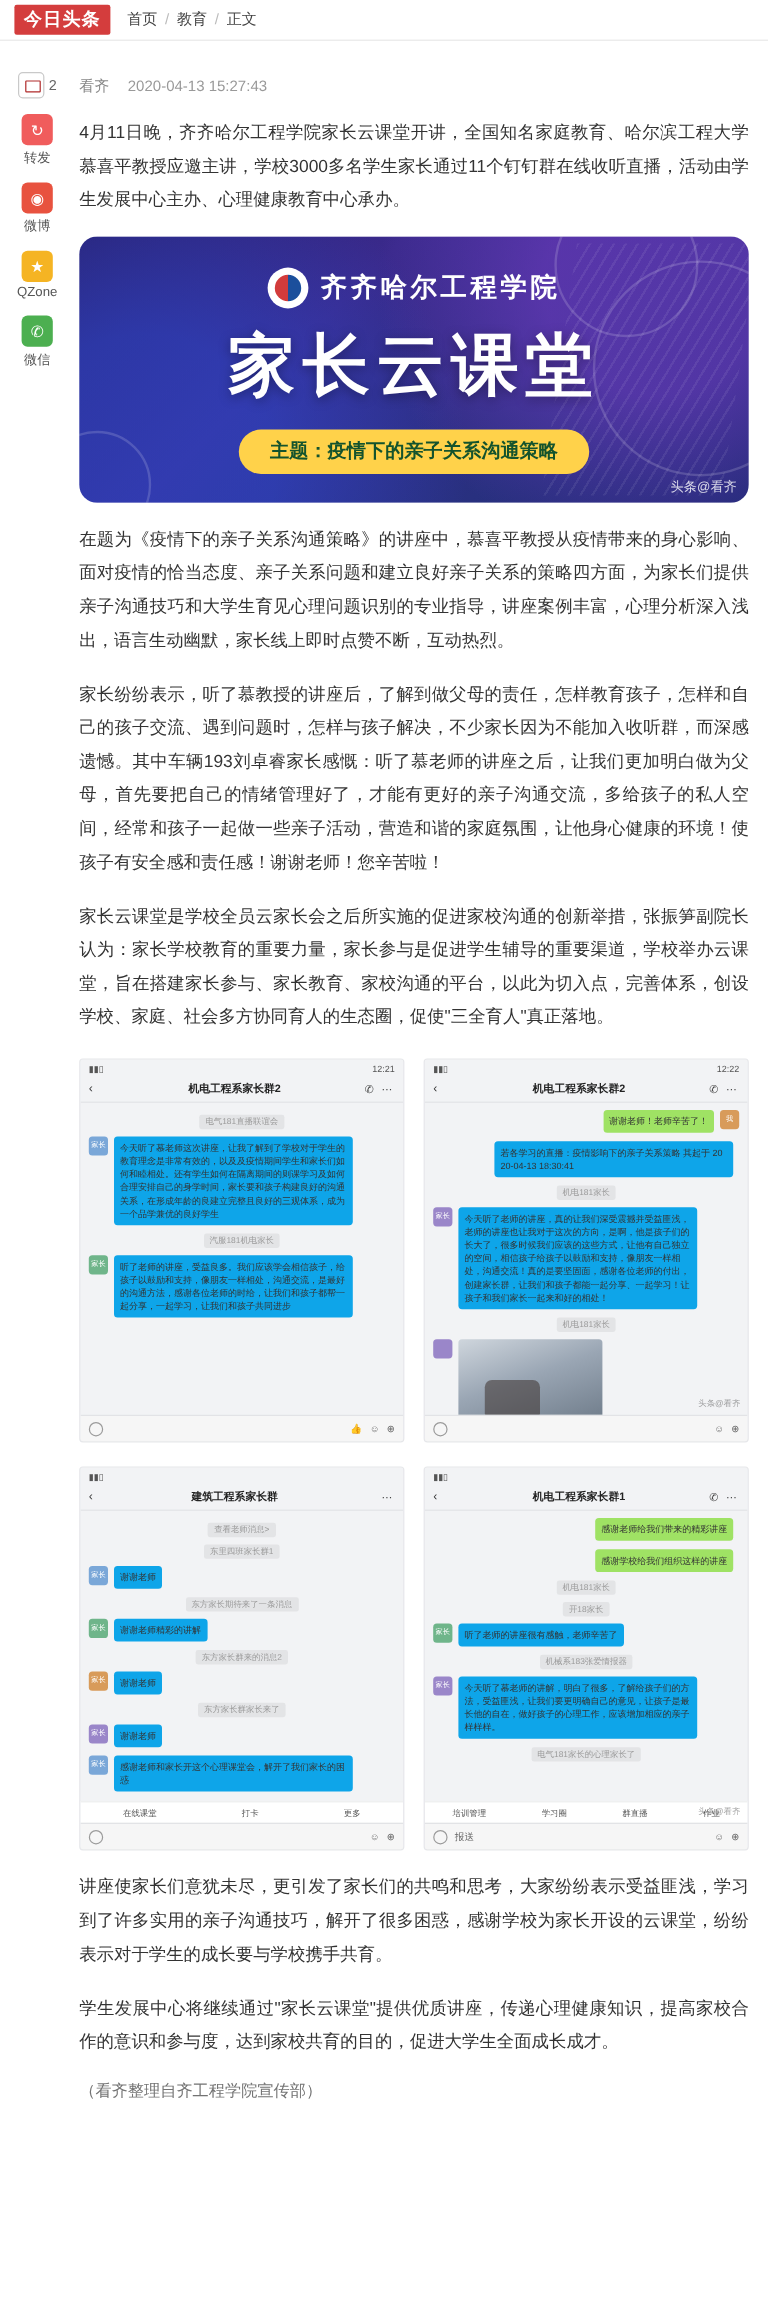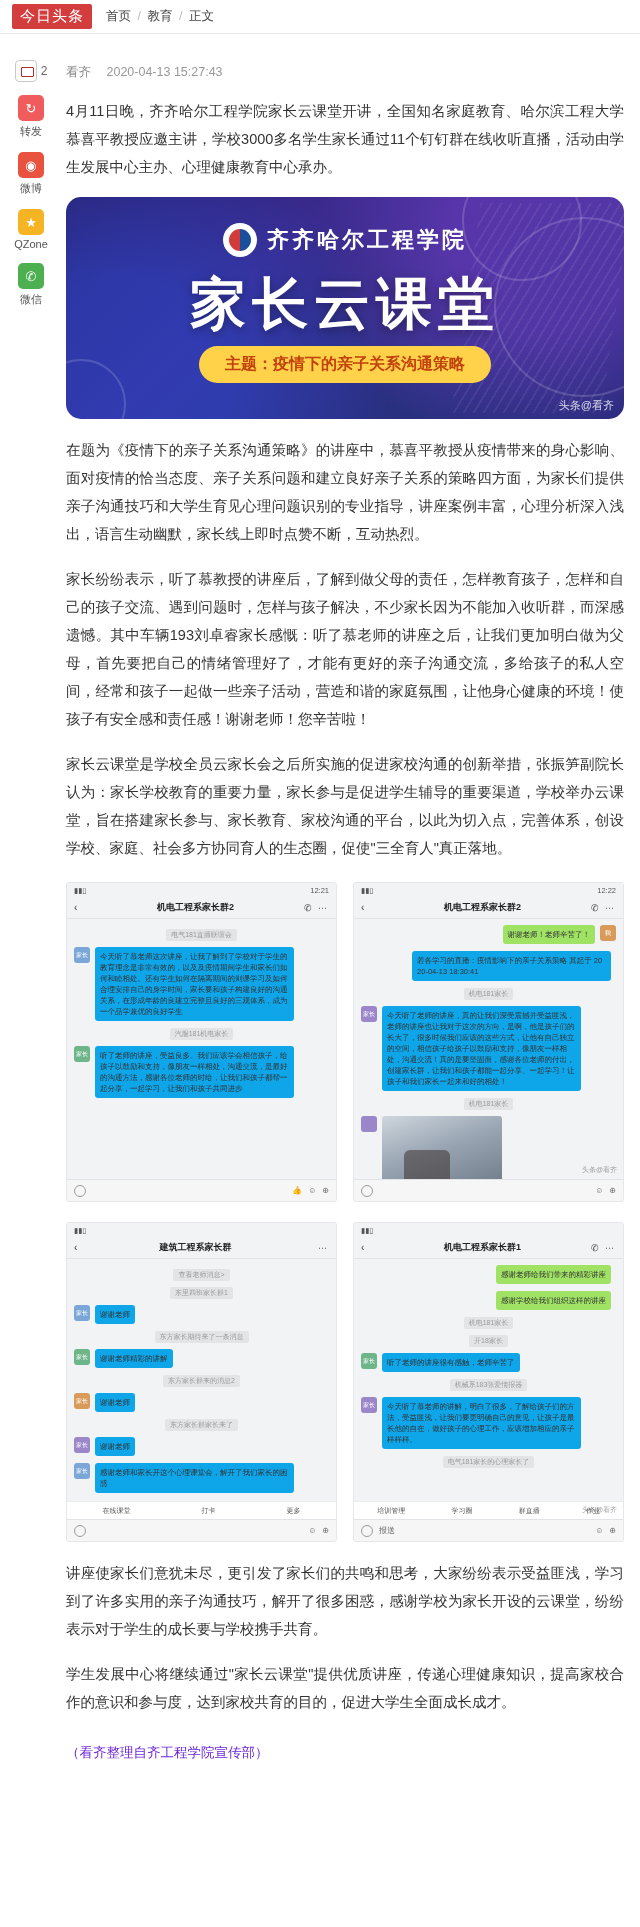--- a/index.html
+++ b/index.html
@@ -16,21 +16,21 @@
     height: 34px;
     border-bottom: 1px solid #e8e8e8;
     display: flex;
     align-items: center;
     padding: 0 12px;
   }
   .brand {
     background: #d43d3d;
     color: #fff;
     font-size: 15px;
-    font-weight: normal;
+    font-weight: bold;
     padding: 3px 8px;
     border-radius: 2px;
     letter-spacing: 1px;
   }
   .crumbs {
     margin-left: 14px;
     font-size: 12.5px;
     color: #444;
   }
   .crumbs span.sep { color: #bbb; margin: 0 3px; }
@@ -152,23 +152,23 @@
     color: #fff; font-size: 22px; font-weight: bold; letter-spacing: 3px;
     font-family: "Liberation Serif", serif;
   }
   .poster .bigtitle {
     position: absolute; top: 70px; left: 0; right: 0; text-align: center;
     color: #fff; font-size: 56px; font-weight: bold; letter-spacing: 6px;
     font-family: "Liberation Serif", serif;
     text-shadow: 0 3px 10px rgba(0,0,0,.35);
   }
   .poster .topicbar {
-    position: absolute; bottom: 36px; left: 50%; transform: translateX(-50%);
+    position: absolute; bottom: 24px; left: 50%; transform: translateX(-50%);
     background: #ffd24a;
-    color: #c2410c;
+    color: #14532d;
     font-size: 16px; font-weight: bold;
     padding: 8px 26px; border-radius: 20px;
     white-space: nowrap;
   }
   .poster .credit {
     position: absolute; right: 10px; bottom: 6px;
     color: rgba(255,255,255,.8); font-size: 11px;
   }
 
   
@@ -275,22 +275,22 @@
     font-size: 7px; color: #555;
   }
   .watermark {
     position: absolute; right: 6px; bottom: 26px;
     font-size: 7px; color: rgba(90,90,90,.55);
   }
 
   
   .closing {
     font-size: 13.5px;
-    color: #6d28d9;
-    margin-top: 28px;
+    color: #737373;
+    margin-top: 18px;
   }
 </style>
 </head>
 <body>
 
 <div class="topbar">
   <div class="brand">今日头条</div>
   <div class="crumbs">
     <span>首页</span>
     <span class="sep">/</span>

